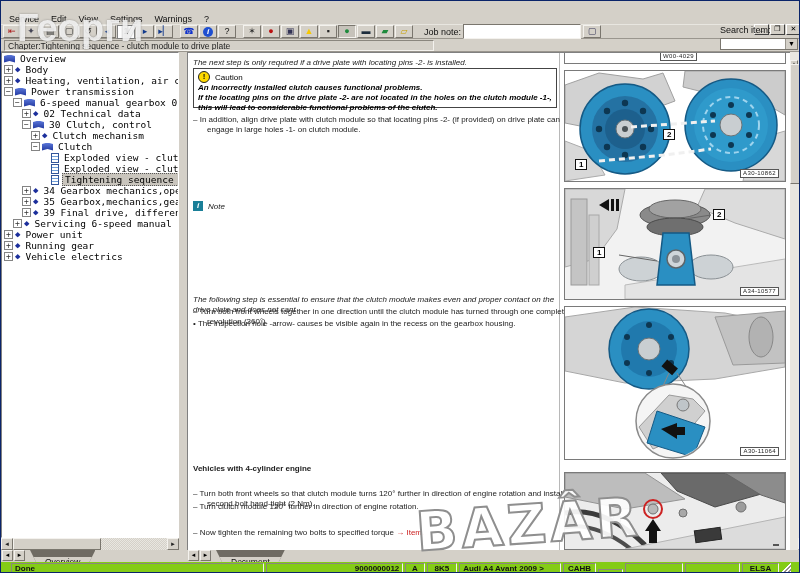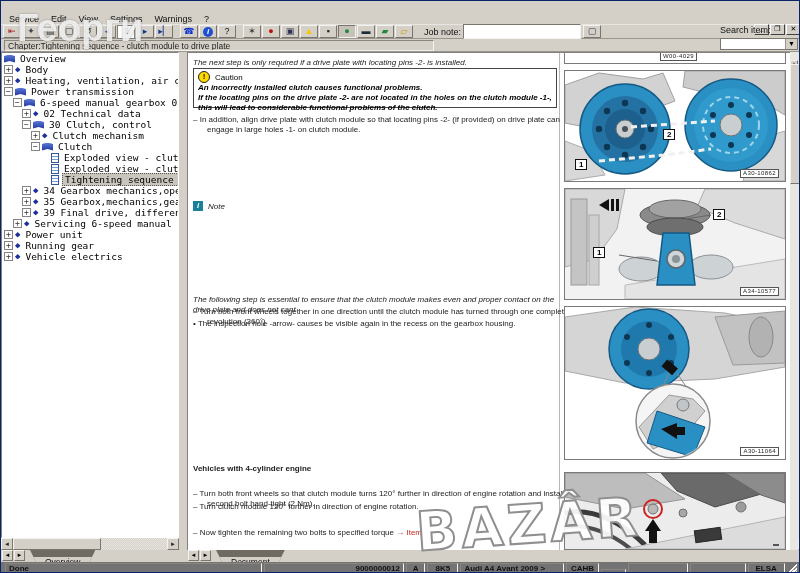--- a/index.html
+++ b/index.html
@@ -116,22 +116,22 @@
   
   #tabs-left{position:absolute;left:0;top:549px;width:178px;height:12px;background:#d4d0c8;display:flex;align-items:flex-start;gap:1px;padding-left:1px;box-sizing:border-box;}
   #tabs-right{position:absolute;left:186px;top:549px;width:614px;height:12px;background:#d4d0c8;display:flex;align-items:flex-start;gap:1px;padding-left:1px;box-sizing:border-box;}
   .tabbtn{width:11px;height:11px;background:#d4d0c8;border:1px solid;border-color:#f4f2ee #7a766e #7a766e #f4f2ee;
     font-size:6px;line-height:9px;text-align:center;box-sizing:border-box;}
   .tab-outline{height:12px;background:#6f6b63;clip-path:polygon(0 0,100% 0,calc(100% - 6px) 100%,6px 100%);
     padding:1px 1px 0 1px;box-sizing:border-box;margin-left:4px;}
   .tab-fill{height:11px;background:#d4d0c8;clip-path:polygon(0 0,100% 0,calc(100% - 5px) 100%,5px 100%);
     font-size:8.5px;line-height:10px;padding:0 14px;color:#111;}
   
-  #statusbar{position:absolute;left:0;top:561px;width:800px;height:12px;background:#737373;
-    display:flex;gap:2px;padding:1px 4px;box-sizing:border-box;}
+  #statusbar{position:absolute;left:0;top:561px;width:800px;height:12px;background:#84cc16;
+    display:flex;gap:2px;padding:1px 10px;box-sizing:border-box;}
   .scell{height:10px;border:1px solid;border-color:#8a867e #f4f2ee #f4f2ee #8a867e;font-size:8px;
     line-height:9px;padding:0 3px;box-sizing:border-box;color:#111;white-space:nowrap;overflow:hidden;font-weight:bold;}
   #grip{width:11px;height:10px;background:
     linear-gradient(135deg,transparent 50%,#fff 50%,#fff 60%,#948f87 60%,#948f87 70%,#fff 70%,#fff 80%,#948f87 80%,#948f87 90%,#fff 90%);}
   
   #wm-top{position:absolute;left:16px;top:6px;font-size:38px;font-weight:bold;
     color:rgba(255,255,255,.82);text-shadow:0 0 2px rgba(90,90,90,.6);z-index:50;pointer-events:none;}
   #wm-bottom{position:absolute;left:415px;top:492px;font-size:54px;font-weight:bold;letter-spacing:4px;
     color:rgba(255,255,255,.92);-webkit-text-stroke:2px #8f8f8f;transform:rotate(-4deg);z-index:50;
     pointer-events:none;font-family:"DejaVu Sans",sans-serif;}

